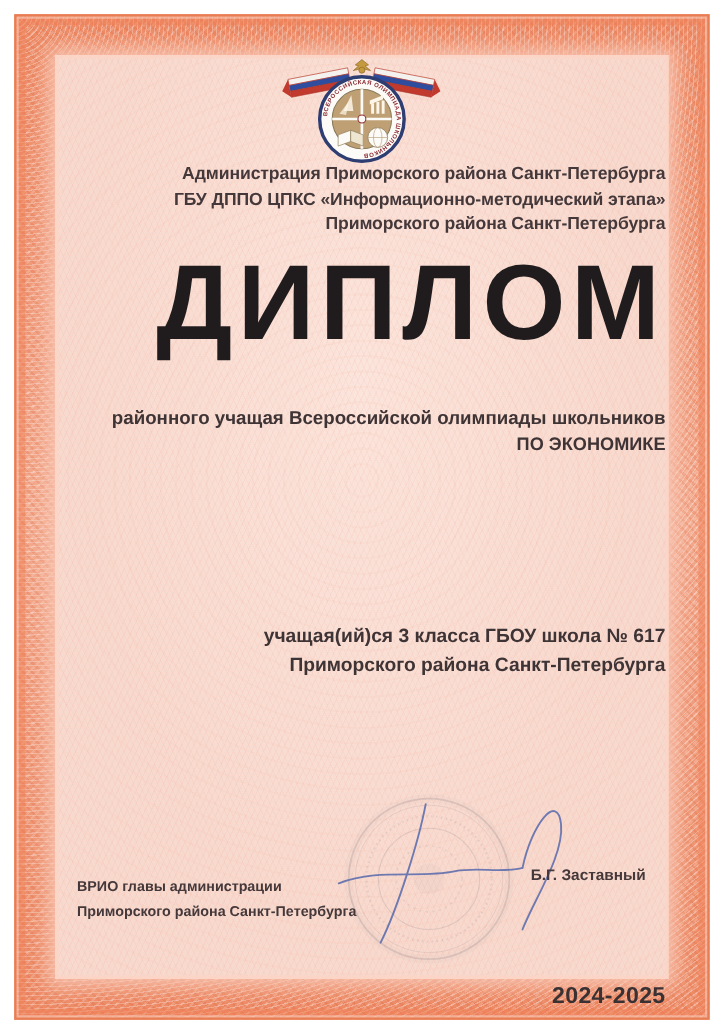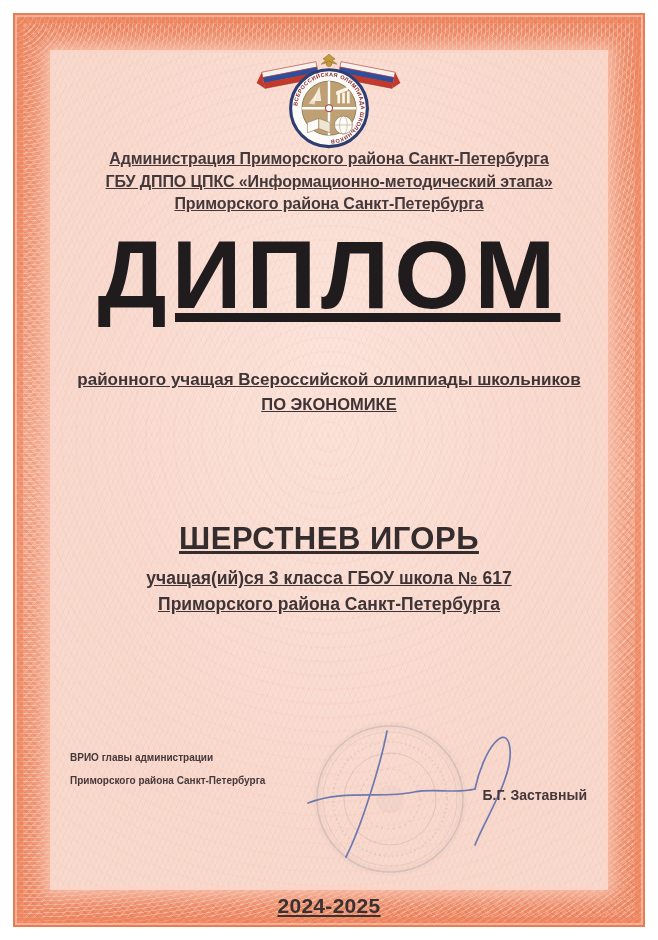--- a/index.html
+++ b/index.html
@@ -28,21 +28,21 @@
     background-color:#f8d9ce;
     background-image:
       repeating-linear-gradient(115deg, rgba(236,156,132,0.10) 0 1px, transparent 1px 5px),
       repeating-linear-gradient(65deg, rgba(236,156,132,0.08) 0 1px, transparent 1px 5px),
       repeating-radial-gradient(circle at 50% 46%, rgba(245,190,172,0.12) 0 2px, transparent 2px 14px),
       radial-gradient(ellipse at 50% 35%, rgba(255,240,234,0.5), rgba(248,217,206,0) 65%);
     box-shadow:
       0 0 0 3px rgba(251,214,200,0.95),
       0 0 16px 10px rgba(248,200,182,0.85);
   }
-  .abs{position:absolute;left:0;width:100%;text-align:center;text-decoration:underline;}
+  .abs{position:absolute;left:0;width:100%;text-align:right;}
   .org-header{
     top:95px;
     font-size:16px;font-weight:bold;color:#44383a;
     line-height:22.5px;letter-spacing:-0.1px;
   }
   .title{
     top:168px;
     font-size:97px;font-weight:bold;color:#201c1d;
     letter-spacing:5px;line-height:1.12;
   }
@@ -55,22 +55,22 @@
   .awarded-label{
     top:408px;font-size:19px;font-weight:bold;color:#352c2e;letter-spacing:0.5px;
   }
   .recipient-name{
     top:468px;font-size:31px;font-weight:bold;color:#352c2e;letter-spacing:0.5px;
   }
   .recipient-details{
     top:512px;font-size:17.5px;font-weight:bold;color:#3e3335;line-height:26px;
   }
   .signer-left{
-    position:absolute;left:17px;top:693px;text-align:left;
-    font-size:10px;font-weight:bold;color:#44383a;line-height:23px;
+    position:absolute;left:17px;top:741px;text-align:left;
+    font-size:13px;font-weight:bold;color:#44383a;line-height:23px;
   }
   .signer-right{
     position:absolute;right:18px;top:734px;text-align:center;
     font-size:14px;font-weight:bold;color:#44383a;
   }
   .year{
     top:841px;font-size:21px;font-weight:bold;color:#3a3133;letter-spacing:0.3px;
   }
   .emblem-wrap{position:absolute;top:0;left:50%;transform:translateX(-50%);}
   .stamp-wrap{position:absolute;left:225px;top:652px;}
@@ -149,21 +149,20 @@
       </div>
 
       <div class="abs title">ДИПЛОМ</div>
 
       <div class="abs award-block">
         <div class="award-event">районного учащая Всероссийской олимпиады школьников</div>
         <div class="award-subject">ПО ЭКОНОМИКЕ</div>
       </div>
 
 
-      <div class="abs recipient-name">ШЕРСТНЕВ ИГОРЬ</div>
 
       <div class="abs recipient-details">
         <div>учащая(ий)ся 3 класса ГБОУ школа № 617</div>
         <div>Приморского района Санкт-Петербурга</div>
       </div>
 
       <div class="stamp-wrap">
         <svg width="235" height="178" viewBox="0 0 235 178">
 
           <g opacity="0.5">

